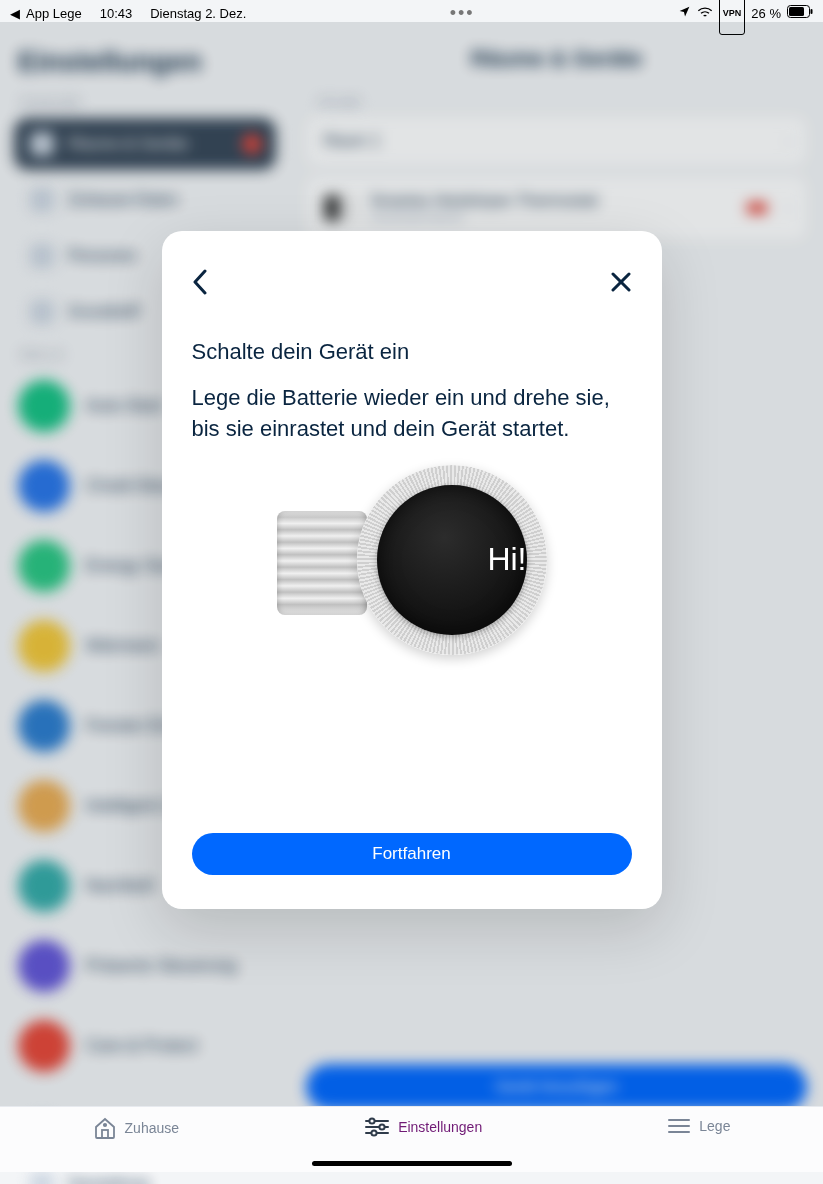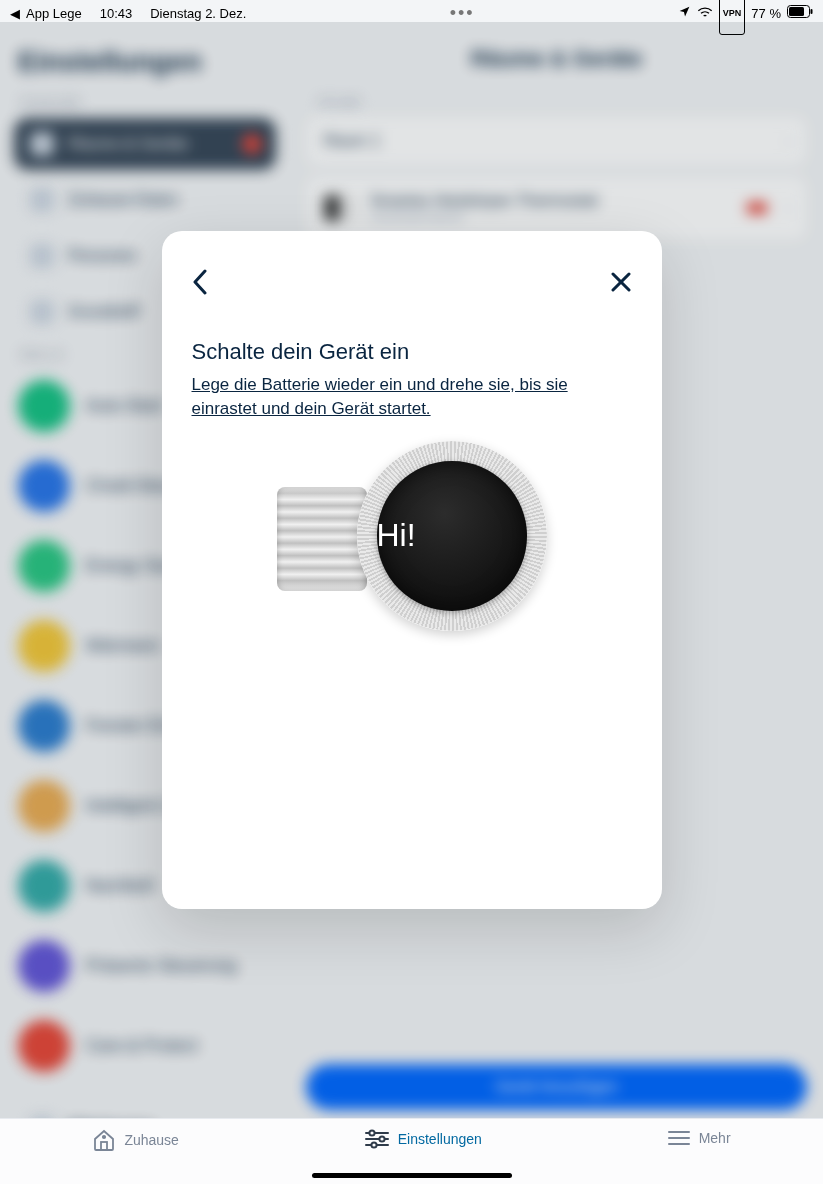--- a/index.html
+++ b/index.html
@@ -35,48 +35,48 @@
   .dev-icon{width:32px; height:26px; background:linear-gradient(90deg,#333 50%,#eee 50%); border-radius:4px;}
   .subline{font-size:12px; color:#94a3b8;}
   .add-bar{ position:absolute; left:306px; right:16px; bottom:74px; height:46px; background:#0068ff; border-radius:24px; color:#fff; display:flex; align-items:center; justify-content:center; font-size:16px; font-weight:500;}
 
   
   .overlay { position:absolute; inset:22px 0 66px 0; background:rgba(20,30,45,0.12); display:flex; align-items:center; justify-content:center; }
   .modal { width:500px; height:678px; background:#fff; border-radius:20px; padding:38px 30px 34px; position:relative; display:flex; flex-direction:column; box-shadow:0 20px 60px rgba(0,0,0,0.15);}
   .modal-top { display:flex; justify-content:space-between; align-items:center; height:26px; margin-bottom:44px;}
   .back-btn, .close-btn { cursor:pointer; color:#0a2540; }
   .back-btn svg, .close-btn svg { display:block; }
-  .modal h3 { font-size:22px; font-weight:500; color:#0a2540; margin-bottom:8px;}
-  .modal p { font-size:17px; line-height:1.4; color:#0a2540; font-weight:400;text-decoration:underline;}
+  .modal h3 { font-size:22px; font-weight:500; color:#0a2540; margin-bottom:18px;}
+  .modal p { font-size:22px; line-height:1.4; color:#0a2540; font-weight:400;}
   .device-illustration { flex:1; display:flex; align-items:flex-start; justify-content:center; padding-top:20px;}
   .thermo { position:relative; width:270px; height:190px; }
   
   .cylinder { position:absolute; left:0; top:46px; width:90px; height:104px; border-radius:8px;
     background: linear-gradient(180deg,#efefef 0%,#c9c9c9 6%,#efefef 12%,#c0c0c0 18%,#f0f0f0 24%,#c0c0c0 30%,#f0f0f0 36%,#c0c0c0 42%,#f0f0f0 48%,#c0c0c0 54%,#f0f0f0 60%,#c0c0c0 66%,#f0f0f0 72%,#c0c0c0 78%,#f0f0f0 84%,#c0c0c0 90%,#efefef 100%);
     box-shadow: inset 0 0 6px rgba(0,0,0,0.25);
   }
   .dial-ring{ position:absolute; right:0; top:0; width:190px; height:190px; border-radius:50%;
     background: radial-gradient(circle at 50% 50%, #fff 0%, #f4f4f4 58%, #dcdcdc 60%, #f8f8f8 62%, #d8d8d8 100%);
     box-shadow: 0 4px 12px rgba(0,0,0,0.18);
     display:flex; align-items:center; justify-content:center;
     overflow:hidden;
   }
   .dial-ring::before{
     content:""; position:absolute; inset:0; border-radius:50%;
     background: repeating-conic-gradient(from 0deg, #e9e9e9 0deg 1.2deg, #cfcfcf 1.2deg 2.4deg);
     -webkit-mask: radial-gradient(circle, transparent 0 72px, #000 72px);
             mask: radial-gradient(circle, transparent 0 72px, #000 72px);
   }
-  .dial-face{ position:relative; width:150px; height:150px; border-radius:50%; background: radial-gradient(circle at 45% 35%, #2c2c2c, #111 70%); display:flex; align-items:center; justify-content:flex-start; color:#fff; font-size:32px; font-weight:400; box-shadow: inset 0 0 20px rgba(0,0,0,0.6), 0 2px 6px rgba(0,0,0,0.3);}
+  .dial-face{ position:relative; width:150px; height:150px; border-radius:50%; background: radial-gradient(circle at 45% 35%, #2c2c2c, #111 70%); display:flex; align-items:center; justify-content:flex-end; color:#fff; font-size:32px; font-weight:400; box-shadow: inset 0 0 20px rgba(0,0,0,0.6), 0 2px 6px rgba(0,0,0,0.3);}
   .continue-btn { height:42px; background:#0068ff; color:#fff; border:none; border-radius:22px; font-size:17px; font-weight:500; cursor:pointer; }
 
   
-  .tabbar { position:absolute; bottom:0; left:0; right:0; height:66px; background:#fcfcfd; border-top:1px solid #e7eaef; display:flex; justify-content:space-around; align-items:flex-start; padding-top:10px;}
+  .tabbar { position:absolute; bottom:12px; left:0; right:0; height:66px; background:#fcfcfd; border-top:1px solid #e7eaef; display:flex; justify-content:space-around; align-items:flex-start; padding-top:10px;}
   .tab { display:flex; align-items:center; gap:8px; font-size:14px; color:#7a8596; cursor:pointer;}
-  .tab.active { color:#0369a1; font-weight:500;}
+  .tab.active { color:#701a75; font-weight:500;}
   .tab svg { display:block; }
   .home-indicator { position:absolute; bottom:6px; left:50%; transform:translateX(-50%); width:200px; height:5px; background:#000; border-radius:3px;}
 </style>
 </head>
 <body>
 
 <div class="status-bar">
   <div class="status-left">
     <span class="caret-left">◀</span>
     <span>App Lege</span>
@@ -93,21 +93,21 @@
         </svg>
     </span>
     <span>
       <svg width="16" height="12" viewBox="0 0 24 18" fill="none" stroke="#000" stroke-width="2">
           <path d="M2 7a15 15 0 0 1 20 0"></path>
           <path d="M6 11a9 9 0 0 1 12 0"></path>
           <path d="M10 15a3 3 0 0 1 4 0"></path>
         </svg>
     </span>
     <span style="border:1.3px solid #000;border-radius:3px;padding:16px 3px;font-size:9px;font-weight:600;">VPN</span>
-    <span>77 %</span>
+    <span>26 %</span>
     <span>
       <svg width="26" height="13" viewBox="0 0 26 13">
           <rect x="0.5" y="0.5" width="22" height="12" rx="3" fill="none" stroke="#000"></rect>
           <rect x="2" y="2" width="15" height="9" rx="1.5" fill="#000"></rect>
           <rect x="23.5" y="4" width="2" height="5" rx="1" fill="#000"></rect>
         </svg>
     </span>
   </div>
 </div>
 
@@ -223,20 +223,21 @@
     <div class="device-illustration">
       <div class="thermo">
         <div class="cylinder"></div>
         <div class="dial-ring">
           <div class="dial-face">
             <span>Hi!</span>
           </div>
         </div>
       </div>
     </div>
+    <button class="continue-btn">Fortfahren</button>
   </div>
 </div>
 
 <div class="tabbar">
   <div class="tab">
     <span>
       <svg width="24" height="22" viewBox="0 0 24 22" fill="none" stroke="#7a8596" stroke-width="1.8">
           <path d="M3 10l9-8 9 8v10a1 1 0 0 1-1 1H4a1 1 0 0 1-1-1V10z"></path>
           <rect x="9" y="13" width="6" height="8"></rect>
           <circle cx="12" cy="8" r="1.2" fill="#7a8596"></circle>
@@ -258,16 +259,16 @@
     <span>Einstellungen</span>
   </div>
   <div class="tab">
     <span>
       <svg width="24" height="18" viewBox="0 0 24 18" fill="none" stroke="#7a8596" stroke-width="2" stroke-linecap="round">
           <line x1="2" y1="3" x2="22" y2="3"></line>
           <line x1="2" y1="9" x2="22" y2="9"></line>
           <line x1="2" y1="15" x2="22" y2="15"></line>
         </svg>
     </span>
-    <span>Mehr</span>
+    <span>Lege</span>
   </div>
   <div class="home-indicator"></div>
 </div>
 
 </body></html>

